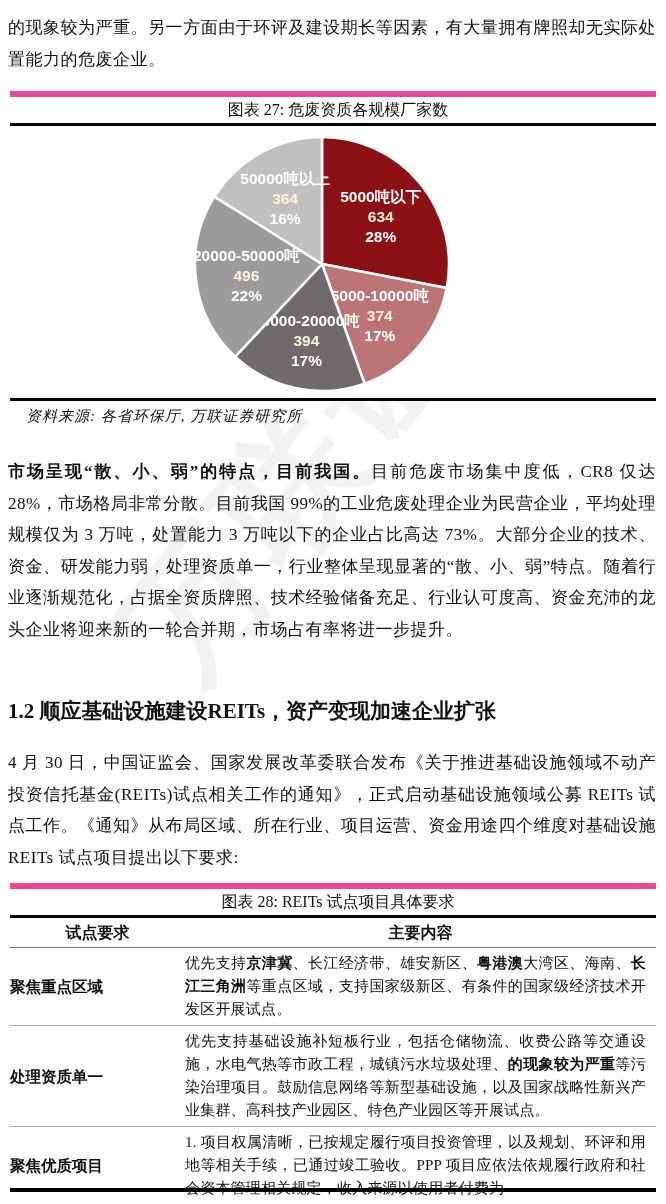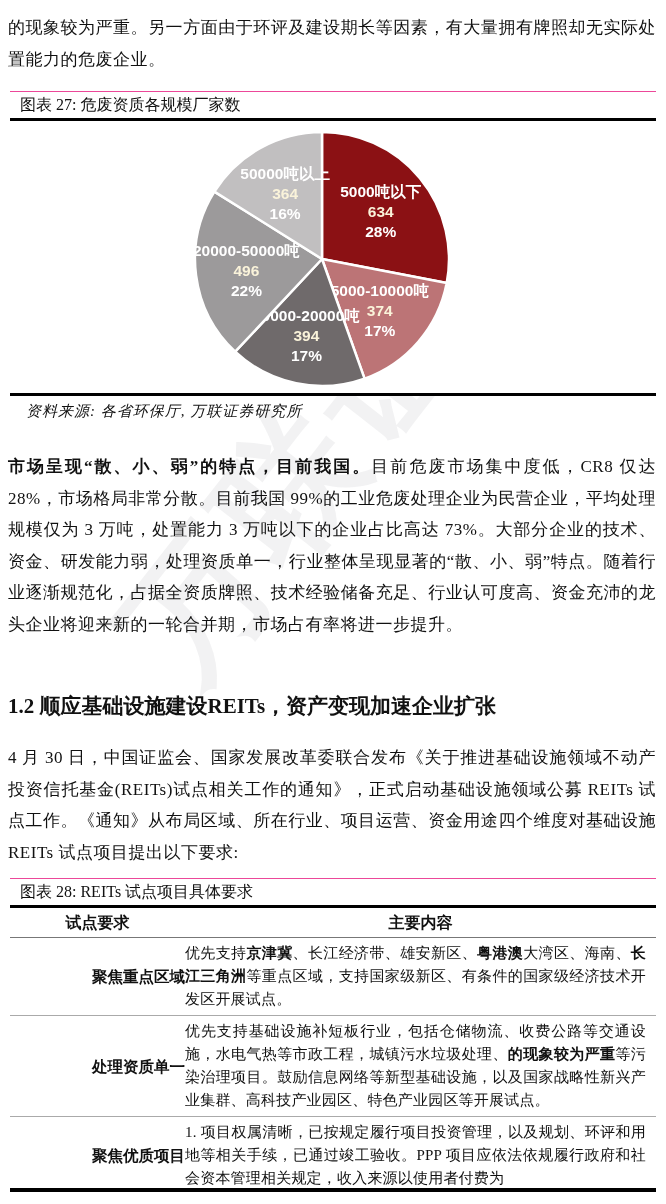--- a/index.html
+++ b/index.html
@@ -23,42 +23,42 @@
   .intro { padding-top:12px; }
   .market { margin-top:30px; }
   .market b { font-weight:700; }
   .reits { margin-top:22px; }
   .section-heading {
     margin:52px 8px 0 8px; font-size:21px; font-weight:700; line-height:28px;
   }
   
   .figure { margin:16px 10px 0 10px; }
   .fig-titlebar {
-    border-top:1px solid #ec4899; border-bottom:3px solid #000;
-    padding:3px 0 3px 10px; font-size:16px; line-height:20px;
+    border-top:6px solid #ec4899; border-bottom:3px solid #000;
+    padding:3px 0 3px 10px; font-size:16px; line-height:20px;text-align:center;
   }
   .chart-area { height:272px; position:relative; background:#fff; }
   .fig-sourcebar { border-top:3px solid #000; padding:5px 0 0 16px; }
   .source { font-style:italic; font-size:15px; line-height:20px; letter-spacing:1px; }
   svg text { font-family:"Liberation Sans", sans-serif; }
   
   .table-fig { margin-top:10px; }
   .reits-table { width:100%; border-collapse:collapse; table-layout:fixed; }
   .reits-table th {
     font-size:16px; font-weight:700; 
     padding:4px 0 3px 0; line-height:22px;
     border-bottom:1.5px solid #777;
   }
   .reits-table td {
     font-size:15px; line-height:23px; vertical-align:middle;
     padding:4px 0;
   }
   .reits-table tbody tr + tr td { border-top:1px solid #aaa; }
   .col-req { width:175px; }
-  td.req { text-align:right; font-weight:700; font-size:15.5px; }
+  td.req { text-align:left; font-weight:700; font-size:15.5px; }
   td.cont { text-align:justify; padding-right:10px; letter-spacing:0.2px; }
   .bottom-cut-line {
     position:absolute; left:10px; right:10px; top:1188px; height:4px;
     background:#000; z-index:5;
   }
 </style>
 </head>
 <body>
 
 <div class="page">

